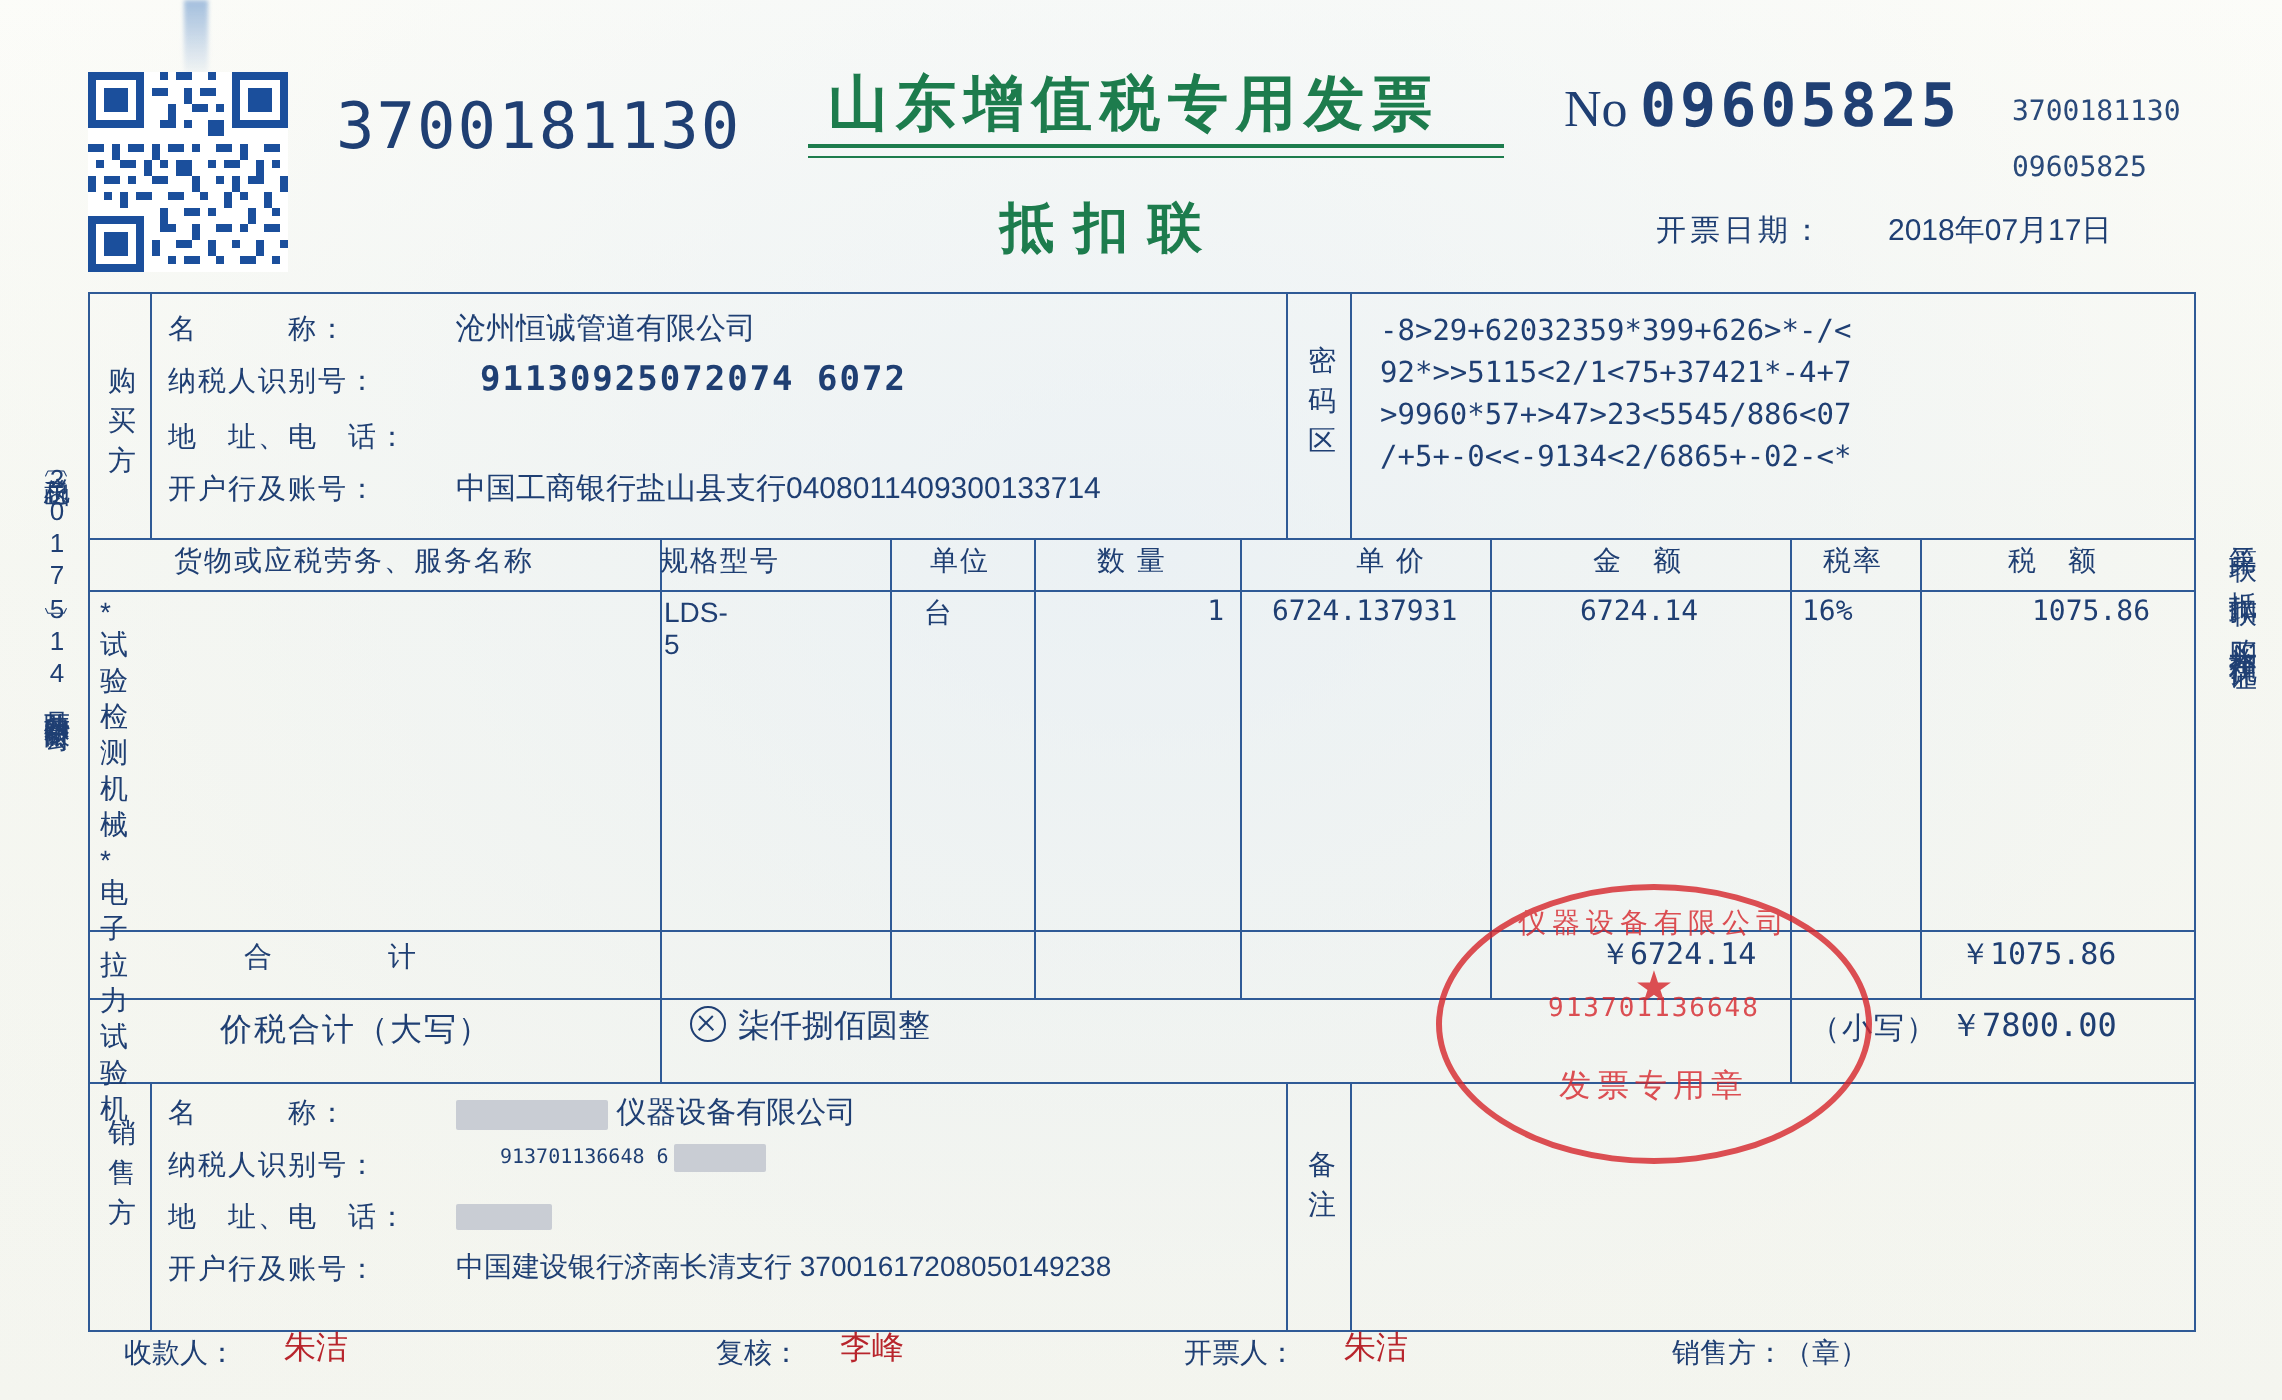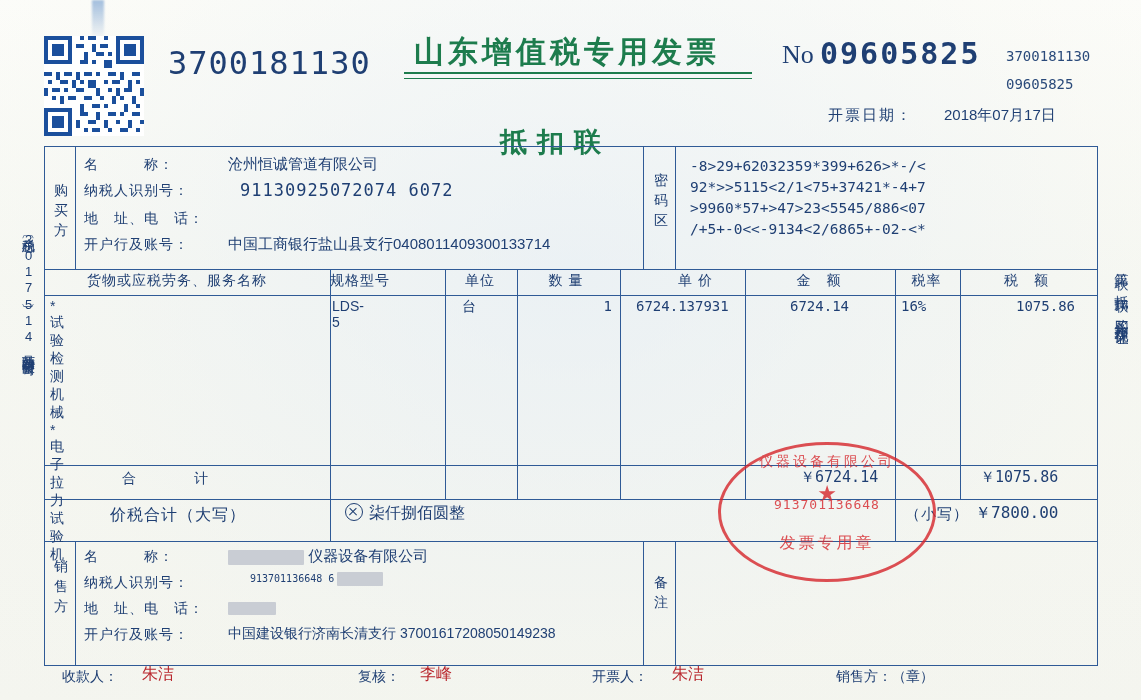--- a/index.html
+++ b/index.html
@@ -41,21 +41,21 @@
   .title-underline{
     position:absolute;left:404px;top:72px;width:348px;height:0;
     border-top:2px solid #1d7c4d;
   }
   .title-underline2{
     position:absolute;left:404px;top:78px;width:348px;height:0;
     border-top:1px solid #1d7c4d;
   }
   .lian{
     position:absolute;left:500px;top:96px;
-    font-size:27px;font-weight:bold;letter-spacing:10px;color:#1d7c4d;margin-top:28px;
+    font-size:27px;font-weight:bold;letter-spacing:10px;color:#1d7c4d;
   }
   .no-label{
     position:absolute;left:782px;top:40px;font-size:26px;color:#1f3f73;
     font-family:"Liberation Serif","DejaVu Serif",serif;
   }
   .no-value{
     position:absolute;left:820px;top:36px;font-size:30px;letter-spacing:2px;
     color:#1f3f73;font-weight:bold;
     font-family:"DejaVu Sans Mono","Liberation Mono",monospace;
   }
@@ -318,21 +318,21 @@
     <div class="vline" style="left:850px;top:352px;height:42px;"></div>
   </div>
 
   <div class="side-label" style="left:48px;top:180px;">
     <span>购买方</span>
   </div>
   <div class="cell-label" style="left:84px;top:156px;">名　　　称：</div>
   <div class="cell-value" style="left:228px;top:155px;">沧州恒诚管道有限公司</div>
 
   <div class="cell-label" style="left:84px;top:182px;">纳税人识别号：</div>
-  <div class="cell-value mono" style="left:240px;top:180px;font-size:17px;letter-spacing:1px;">91130925072074 6072</div>
+  <div class="cell-value mono" style="left:240px;top:180px;font-size:17px;letter-spacing:1px;font-weight:bold;">91130925072074 6072</div>
 
   <div class="cell-label" style="left:84px;top:210px;">地　址、电　话：</div>
 
   <div class="cell-label" style="left:84px;top:236px;">开户行及账号：</div>
   <div class="cell-value" style="left:228px;top:235px;">中国工商银行盐山县支行0408011409300133714</div>
 
   <div class="side-label" style="left:648px;top:170px;">
     <span>密码区</span>
   </div>
   <div class="cipher" style="left:690px;top:156px;">-8&gt;29+62032359*399+626&gt;*-/&lt;</div>

